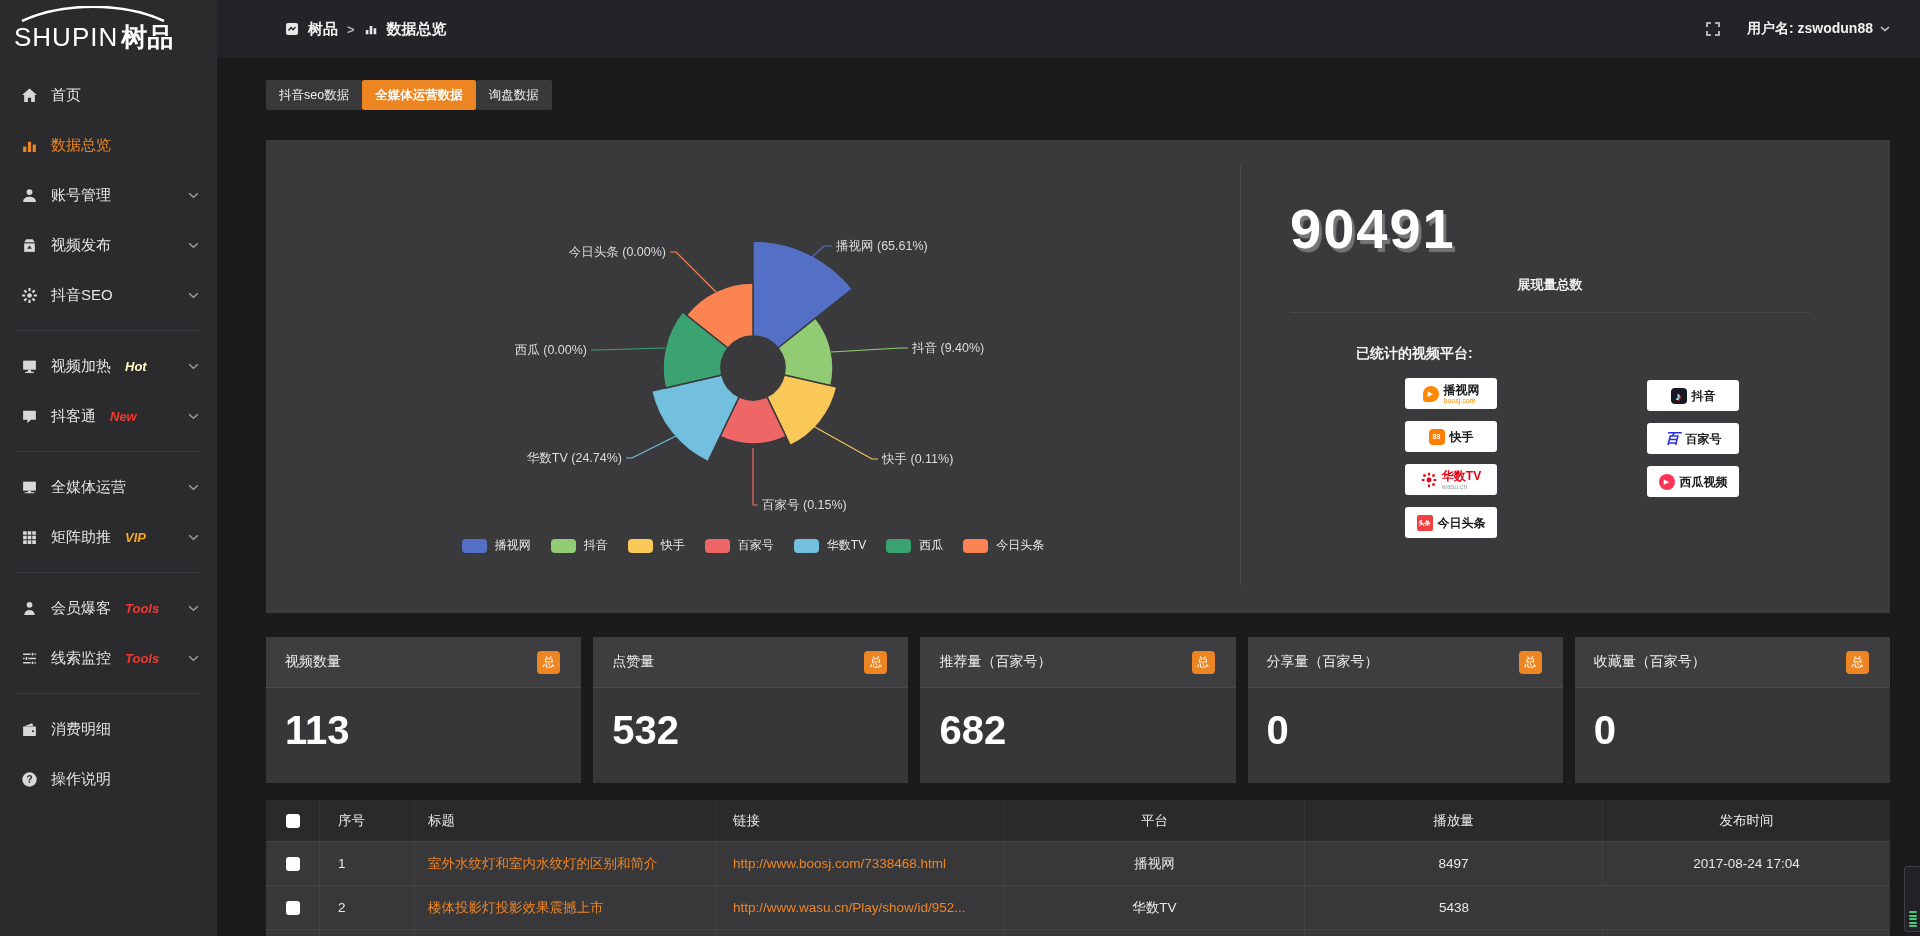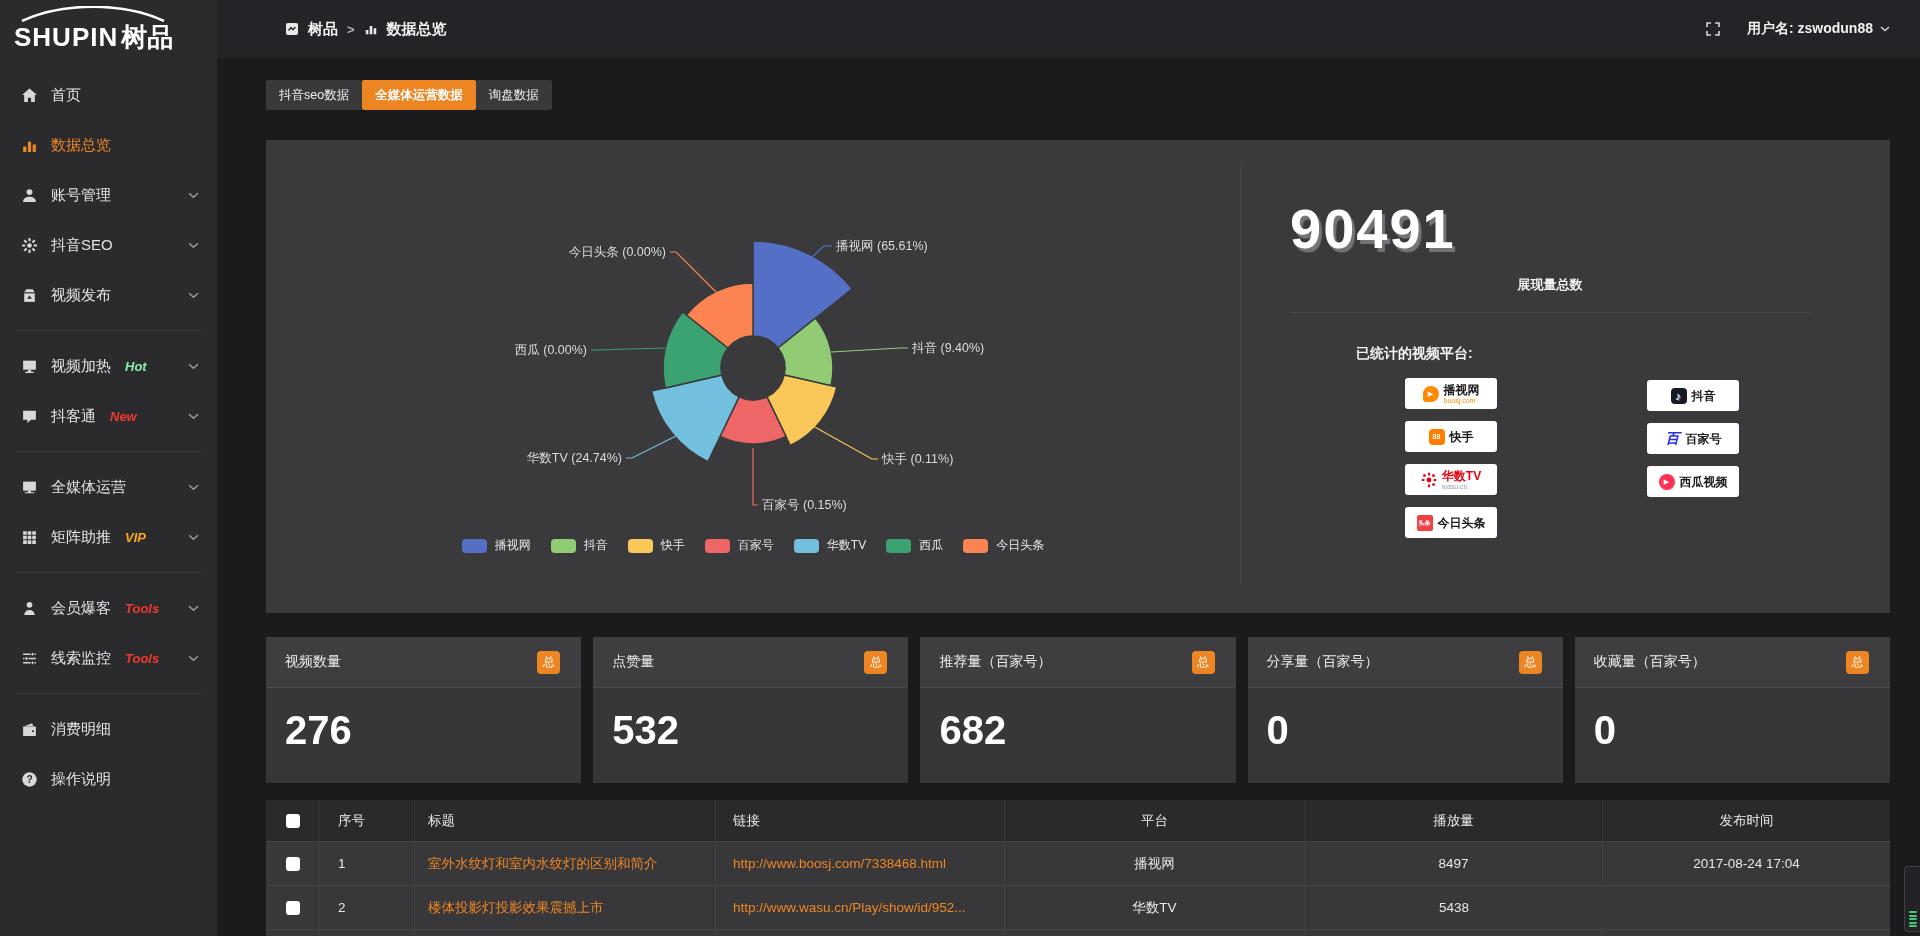--- a/index.html
+++ b/index.html
@@ -4,21 +4,21 @@
 <style>
 *{margin:0;padding:0;box-sizing:border-box}
 html,body{width:1920px;height:936px;overflow:hidden;background:#1b1b1e;
   font-family:"Liberation Sans","DejaVu Sans",sans-serif;color:#e8e8e8}
 .app{display:flex;width:1920px;height:936px}
 
 
 .sidebar{width:217px;flex:0 0 217px;background:#2b2b2e;height:936px;overflow:hidden}
 .logo{height:56px;position:relative;padding:20px 0 0 14px;white-space:nowrap}
 .logo-arc{position:absolute;left:18px;top:6px}
-.logo-en{font-size:26px;font-weight:700;letter-spacing:1px;color:#fff}
+.logo-en{font-size:26px;font-weight:400;letter-spacing:1px;color:#fff}
 .logo-cn{font-size:26px;font-weight:800;color:#fff;margin-left:3px}
 .side-nav{padding-top:14px}
 .side-item{height:50px;display:flex;align-items:center;padding-left:21px;cursor:pointer;color:#e3e3e3;font-size:15px}
 .side-item .s-ic{width:17px;height:17px;margin-right:13px;color:#d8d8d8;display:inline-flex}
 .side-item .s-ic svg{width:17px;height:17px}
 .side-item.active{color:#ee8523}
 .side-item.active .s-ic{color:#ee8523}
 .s-badge{font-size:13px;font-weight:bold;font-style:italic;margin-left:14px}
 .s-chev{margin-left:auto;margin-right:18px;display:inline-flex}
 .s-chev svg{width:11px;height:7px}
@@ -124,56 +124,56 @@
           <span class="s-label">账号管理</span>
           <span class="s-chev">
             <svg viewBox="0 0 10 6" fill="none" stroke="#9a9a9a" stroke-width="1.4">
               <path d="M1 1l4 3.6L9 1"></path>
             </svg>
           </span>
         </div>
         <div class="side-item">
           <span class="s-ic">
             <svg viewBox="0 0 16 16" fill="currentColor">
-              <circle cx="8" cy="8" r="2.2"></circle>
-              <path d="M7 1h2v3H7zM7 12h2v3H7zM1 7h3v2H1zM12 7h3v2H12zM2.4 3.8l1.4-1.4 2.1 2.1-1.4 1.4zM10.1 11.5l1.4-1.4 2.1 2.1-1.4 1.4zM2.4 12.2l2.1-2.1 1.4 1.4-2.1 2.1zM10.1 4.5l2.1-2.1 1.4 1.4-2.1 2.1z"></path>
-            </svg>
-          </span>
-          <span class="s-label">抖音SEO</span>
-          <span class="s-chev">
-            <svg viewBox="0 0 10 6" fill="none" stroke="#9a9a9a" stroke-width="1.4">
-              <path d="M1 1l4 3.6L9 1"></path>
-            </svg>
-          </span>
-        </div>
-        <div class="side-item">
-          <span class="s-ic">
-            <svg viewBox="0 0 16 16" fill="currentColor">
               <path d="M3 6h10v8H3z"></path>
               <path d="M5 2h6l2 3H3z"></path>
               <path d="M8 8l2.3 3H5.7z" fill="#2b2b2e"></path>
             </svg>
           </span>
           <span class="s-label">视频发布</span>
           <span class="s-chev">
             <svg viewBox="0 0 10 6" fill="none" stroke="#9a9a9a" stroke-width="1.4">
               <path d="M1 1l4 3.6L9 1"></path>
             </svg>
           </span>
         </div>
+        <div class="side-item">
+          <span class="s-ic">
+            <svg viewBox="0 0 16 16" fill="currentColor">
+              <circle cx="8" cy="8" r="2.2"></circle>
+              <path d="M7 1h2v3H7zM7 12h2v3H7zM1 7h3v2H1zM12 7h3v2H12zM2.4 3.8l1.4-1.4 2.1 2.1-1.4 1.4zM10.1 11.5l1.4-1.4 2.1 2.1-1.4 1.4zM2.4 12.2l2.1-2.1 1.4 1.4-2.1 2.1zM10.1 4.5l2.1-2.1 1.4 1.4-2.1 2.1z"></path>
+            </svg>
+          </span>
+          <span class="s-label">抖音SEO</span>
+          <span class="s-chev">
+            <svg viewBox="0 0 10 6" fill="none" stroke="#9a9a9a" stroke-width="1.4">
+              <path d="M1 1l4 3.6L9 1"></path>
+            </svg>
+          </span>
+        </div>
         <div class="side-div"></div>
         <div class="side-item">
           <span class="s-ic">
             <svg viewBox="0 0 16 16" fill="currentColor">
               <path d="M2 2.5h12V11H2z"></path>
               <path d="M6.5 11h3v2h2.5v1H4v-1h2.5z"></path>
             </svg>
           </span>
           <span class="s-label">视频加热</span>
-          <span class="s-badge" style="color:#86efac">Hot</span>
+          <span class="s-badge" style="color:#fef9c3">Hot</span>
           <span class="s-chev">
             <svg viewBox="0 0 10 6" fill="none" stroke="#9a9a9a" stroke-width="1.4">
               <path d="M1 1l4 3.6L9 1"></path>
             </svg>
           </span>
         </div>
         <div class="side-item">
           <span class="s-ic">
             <svg viewBox="0 0 16 16" fill="currentColor">
               <path d="M2 2.5h12V11H9.5L6 14v-3H2z"></path>
@@ -434,21 +434,21 @@
           </div>
       </section>
 
       <section class="cards" id="cards">
           <div class="card">
             <div class="card-head">
               <span class="card-label">视频数量</span>
               <span class="card-badge">总</span>
             </div>
             <div class="card-body">
-              <div class="card-value">276</div>
+              <div class="card-value">113</div>
             </div>
           </div>
           <div class="card">
             <div class="card-head">
               <span class="card-label">点赞量</span>
               <span class="card-badge">总</span>
             </div>
             <div class="card-body">
               <div class="card-value">532</div>
             </div>

